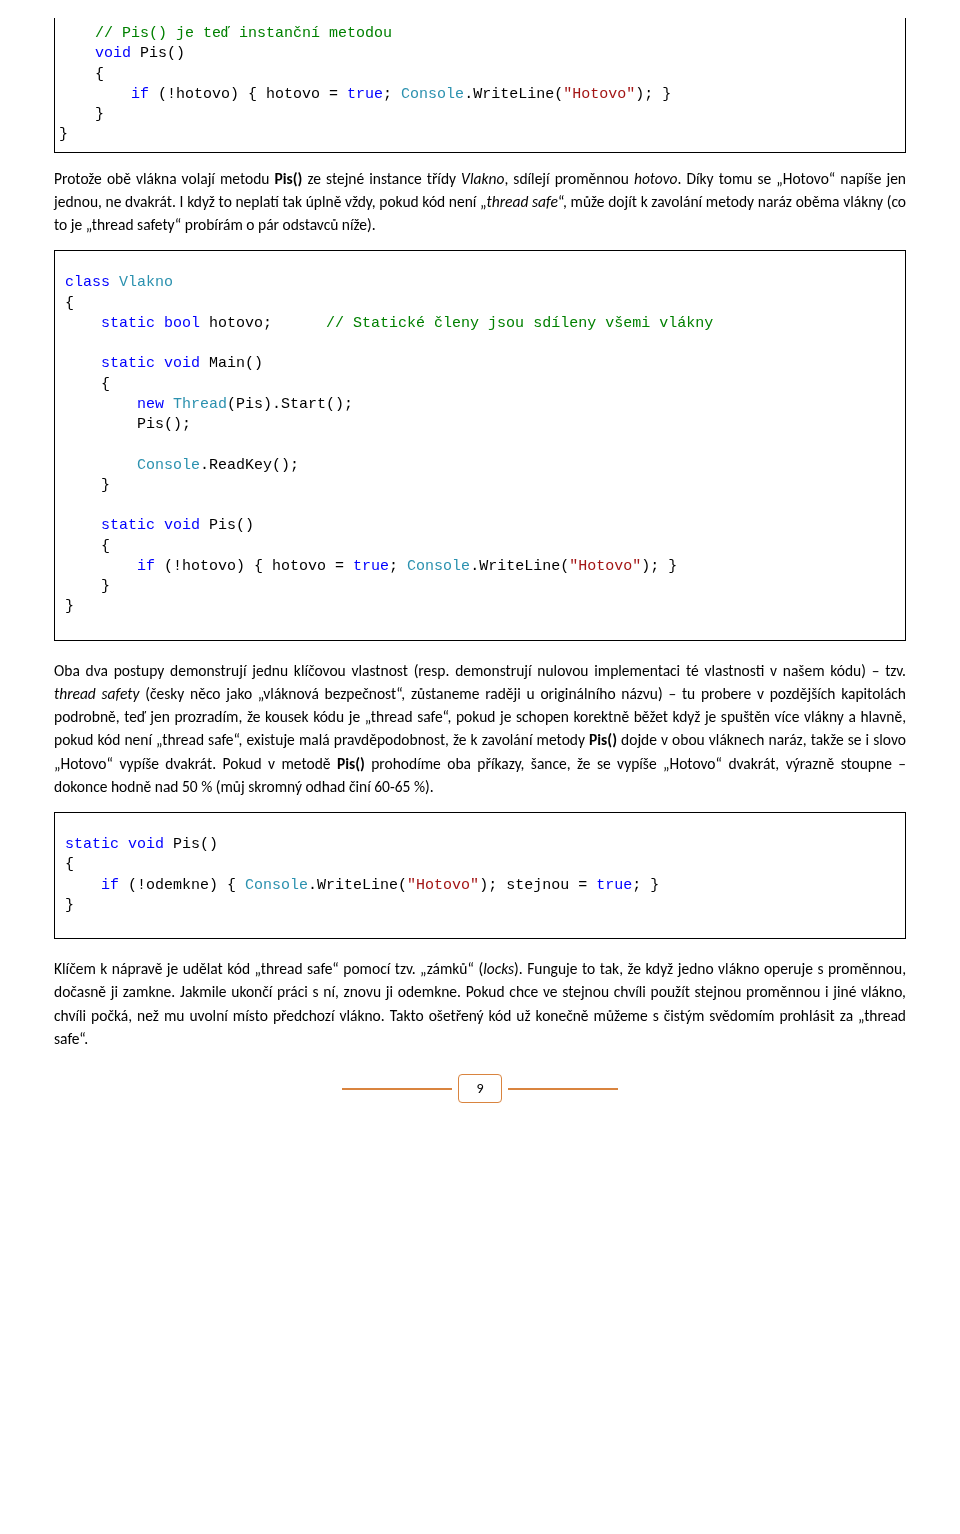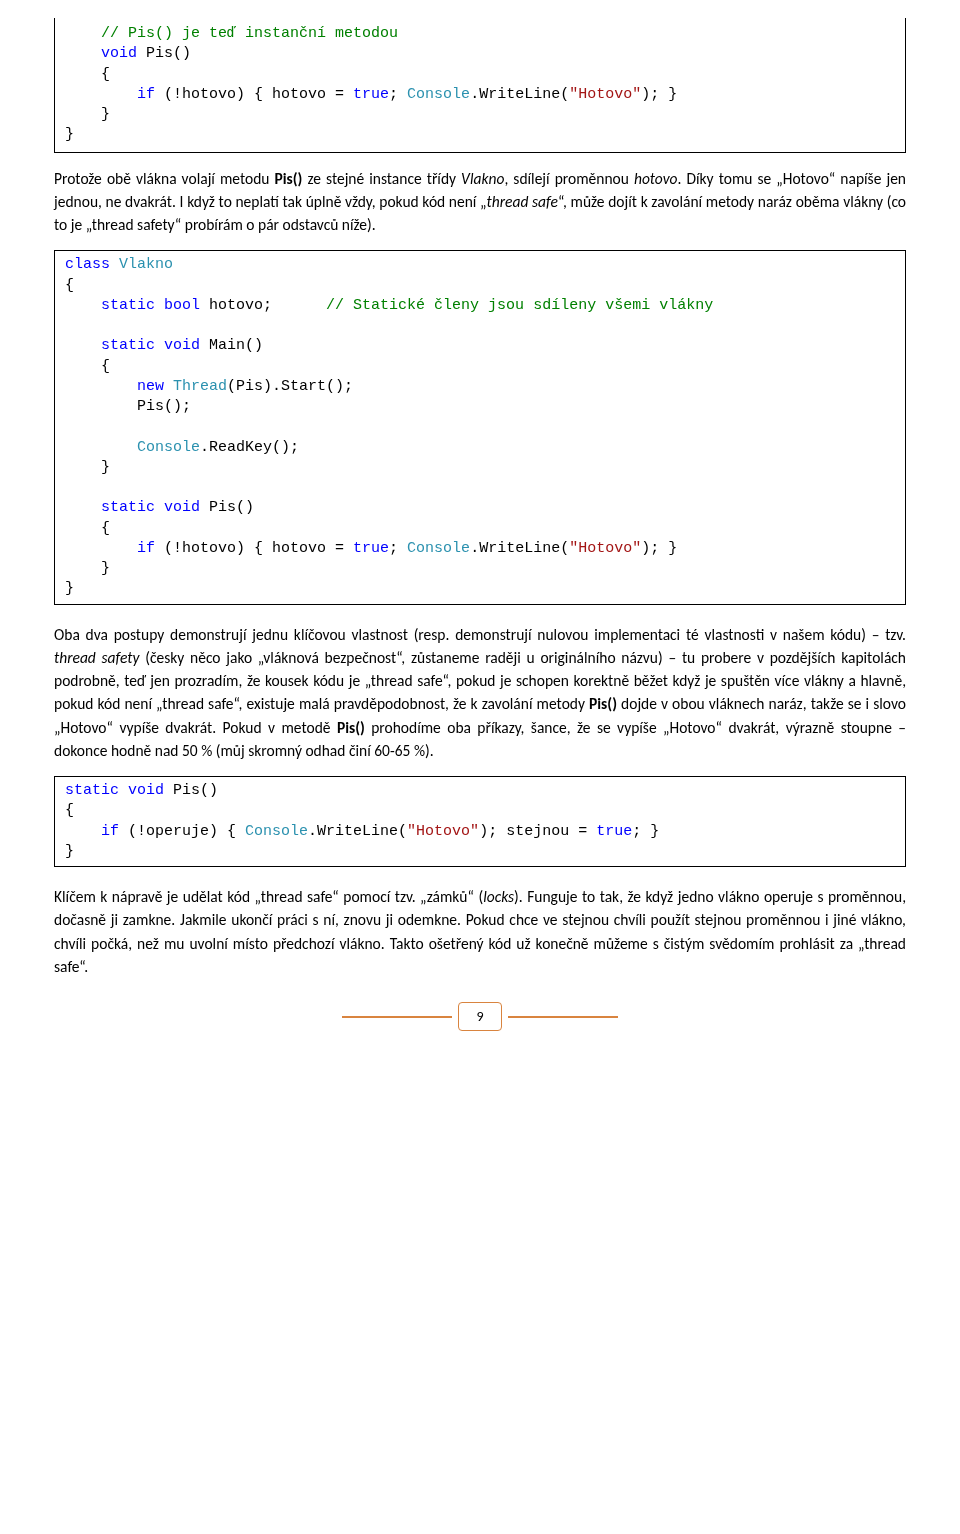--- a/index.html
+++ b/index.html
@@ -10,30 +10,30 @@
     font-size: 15.5px;
     line-height: 1.5;
     color: #000;
     width: 960px;
   }
   .page {
     padding: 18px 54px 30px 54px;
   }
   .code-box {
     border: 1px solid #000;
-    padding: 4px 10px;
+    padding: 22px 10px;
     margin: 8px 0 18px 0;
     font-family: Consolas, "Courier New", monospace;
     font-size: 15px;
     line-height: 1.35;
     white-space: pre;
     overflow: hidden;
   }
   .code-frag {
-    padding: 6px 10px;
+    padding: 6px 4px;
     margin: 0 0 14px 0;
     font-family: Consolas, "Courier New", monospace;
     font-size: 15px;
     line-height: 1.35;
     white-space: pre;
     border: 1px solid #000;
     border-top: none;
   }
   .kw { color: #0000ff; }
   .typ { color: #2b91af; }
@@ -96,21 +96,21 @@
 <span>    </span><span class="kw">static</span><span> </span><span class="kw">void</span><span> Pis()</span>
 <span>    {</span>
 <span>        </span><span class="kw">if</span><span> (!hotovo) { hotovo = </span><span class="kw">true</span><span>; </span><span class="typ">Console</span><span>.WriteLine(</span><span class="str">"Hotovo"</span><span>); }</span>
 <span>    }</span>
 <span>}</span></div>
 
 <p class="para"><span>Oba dva postupy demonstrují jednu klíčovou vlastnost (resp. demonstrují nulovou implementaci té vlastnosti v našem kódu) – tzv. </span><span class="ital">thread safety</span><span> (česky něco jako „vláknová bezpečnost“, zůstaneme raději u originálního názvu) – tu probere v pozdějších kapitolách podrobně, teď jen prozradím, že kousek kódu je „thread safe“, pokud je schopen korektně běžet když je spuštěn více vlákny a hlavně, pokud kód není „thread safe“, existuje malá pravděpodobnost, že k zavolání metody </span><span class="bold">Pis()</span><span> dojde v obou vláknech naráz, takže se i slovo „Hotovo“ vypíše dvakrát. Pokud v metodě </span><span class="bold">Pis()</span><span> prohodíme oba příkazy, šance, že se vypíše „Hotovo“ dvakrát, výrazně stoupne – dokonce hodně nad 50 % (můj skromný odhad činí 60-65 %).</span></p>
 
 <div class="code-box"><span class="kw">static</span><span> </span><span class="kw">void</span><span> Pis()</span>
 <span>{</span>
-<span>    </span><span class="kw">if</span><span> (!operuje) { </span><span class="typ">Console</span><span>.WriteLine(</span><span class="str">"Hotovo"</span><span>); stejnou = </span><span class="kw">true</span><span>; }</span>
+<span>    </span><span class="kw">if</span><span> (!odemkne) { </span><span class="typ">Console</span><span>.WriteLine(</span><span class="str">"Hotovo"</span><span>); stejnou = </span><span class="kw">true</span><span>; }</span>
 <span>}</span></div>
 
 <p class="para"><span>Klíčem k nápravě je udělat kód „thread safe“ pomocí tzv. „zámků“ (</span><span class="ital">locks</span><span>). Funguje to tak, že když jedno vlákno operuje s proměnnou, dočasně ji zamkne. Jakmile ukončí práci s ní, znovu ji odemkne. Pokud chce ve stejnou chvíli použít stejnou proměnnou i jiné vlákno, chvíli počká, než mu uvolní místo předchozí vlákno. Takto ošetřený kód už konečně můžeme s čistým svědomím prohlásit za „thread safe“.</span></p>
 
 <div class="footer">
   <div class="line"></div>
   <div class="pagebox">9</div>
   <div class="line"></div>
 </div>
 

